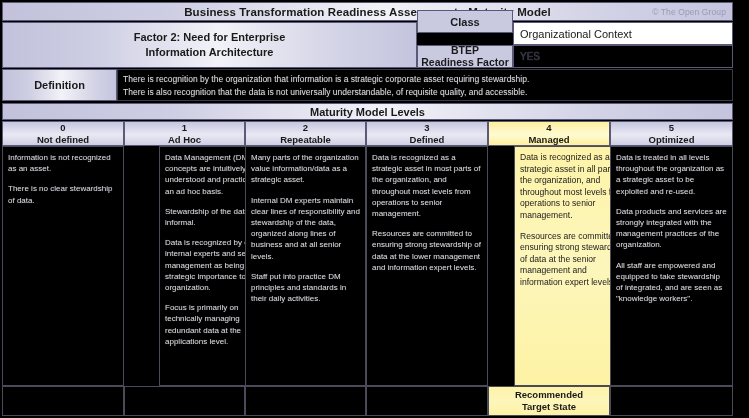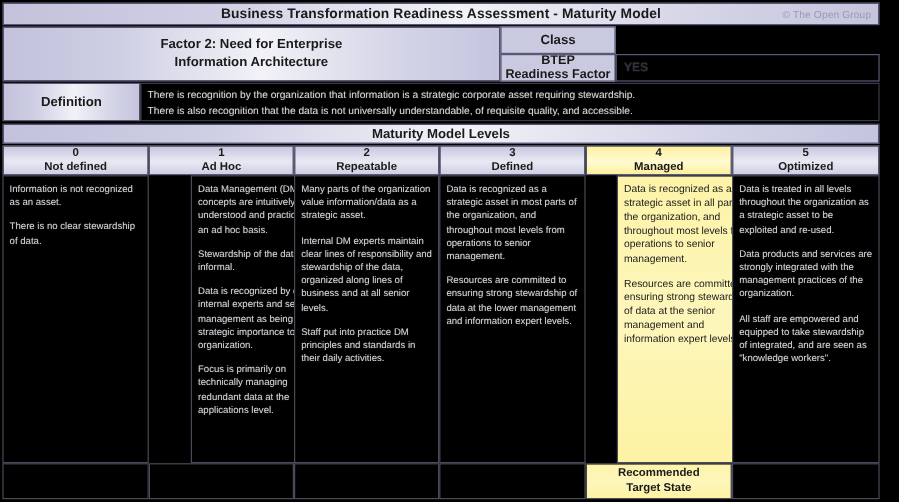--- a/index.html
+++ b/index.html
@@ -41,21 +41,21 @@
 
   
   #title-row { left:2px; top:2px; width:731px; height:19px;
     border:1px solid #5a5a78; font-size:11.5px; font-weight:bold; letter-spacing:.1px; }
   #copyright { position:absolute; right:6px; top:4px; font-size:8.5px;
     font-weight:normal; color:#9a9ab4; letter-spacing:.1px; }
 
   
   #factor-cell { left:2px; top:22px; width:415px; height:46px;
     border:1px solid #5a5a78; font-size:11px; font-weight:bold; line-height:15px; }
-  #class-label { left:417px; top:22px; width:96px; height:23px;
+  #class-label { left:417px; top:10px; width:96px; height:23px;
     border:1px solid #5a5a78; font-size:11px; font-weight:bold; }
   #class-value { left:513px; top:22px; width:220px; height:23px;
     border:1px solid #5a5a78; font-size:11px; padding-left:6px;
     display:flex; align-items:center; justify-content:flex-start; }
   #btep-label { left:417px; top:45px; width:96px; height:23px;
     border:1px solid #5a5a78; font-size:10.5px; font-weight:bold; line-height:11.5px; }
   #btep-value { left:513px; top:45px; width:220px; height:23px;
     border:1px solid #5a5a78; font-size:10px; padding-left:6px;
     display:flex; align-items:center; justify-content:flex-start;
     color:#2f2f38; text-shadow:0 0 1px #6a6a80; }
@@ -104,20 +104,21 @@
   </div>
 
   <div class="cell lav ctr" id="factor-cell">
     <div>
       <div>Factor 2: Need for Enterprise</div>
       <div>Information Architecture</div>
     </div>
   </div>
 
   <div class="cell lav-flat ctr" id="class-label">Class</div>
+  <div class="cell white" id="class-value">Organizational Context</div>
 
   <div class="cell lav-flat ctr" id="btep-label">
     <div>
       <div>BTEP</div>
       <div>Readiness Factor</div>
     </div>
   </div>
   <div class="cell black" id="btep-value">YES</div>
 
   <div class="cell black" id="definition-text">

